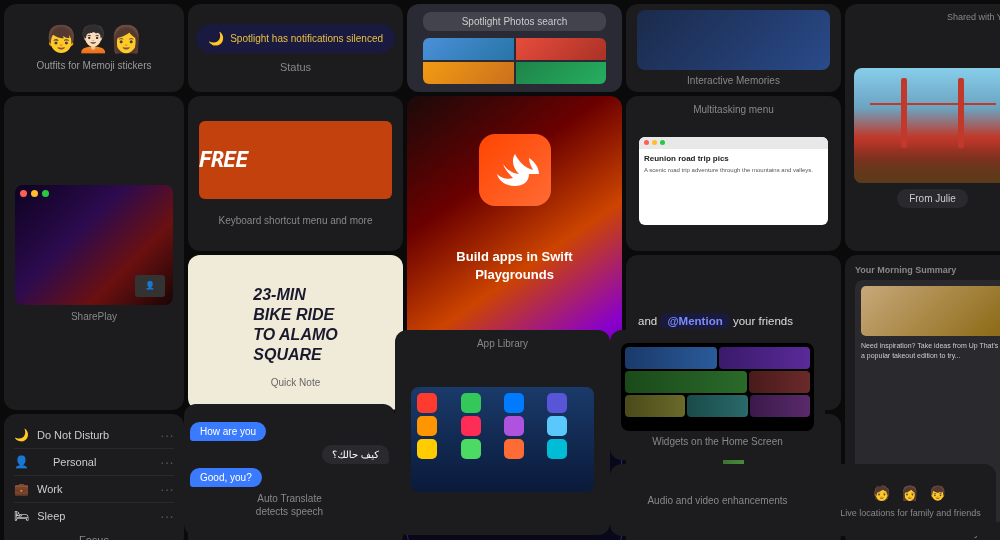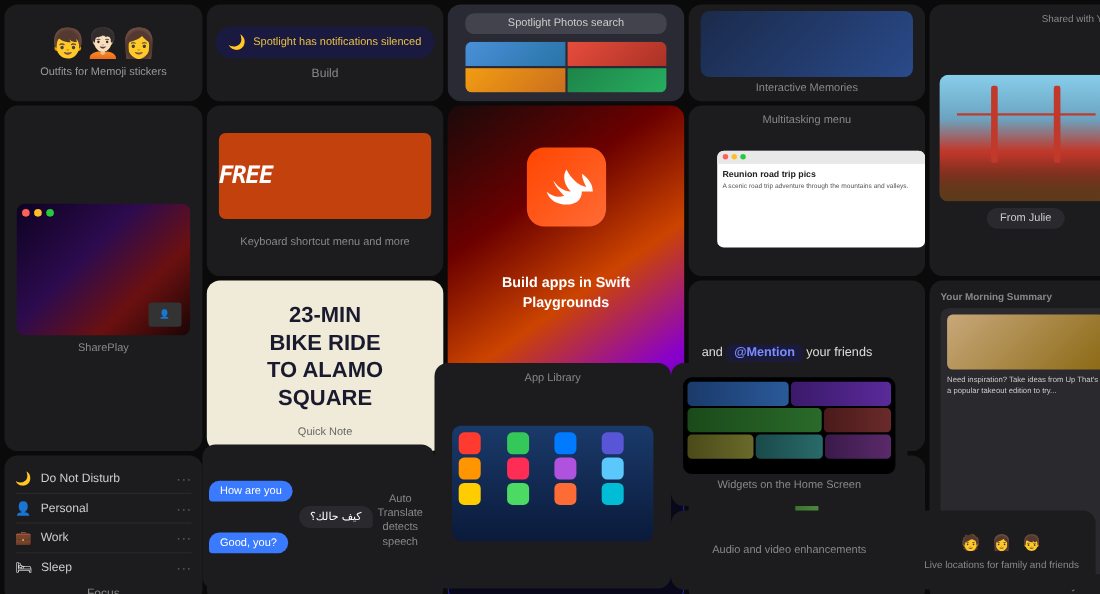--- a/index.html
+++ b/index.html
@@ -46,21 +46,21 @@
     
     .t-memoji { grid-column: 1; grid-row: 1; }
     .t-status { grid-column: 2; grid-row: 1; }
     .t-spotlight { grid-column: 3; grid-row: 1; background: #2a2a35; }
     .t-interactive { grid-column: 4; grid-row: 1; }
     .t-shared { grid-column: 5; grid-row: 1 / 3; }
 
     .t-shareplay { grid-column: 1; grid-row: 2 / 4; }
     .t-keyboard { grid-column: 2; grid-row: 2; }
     .t-swift { grid-column: 3; grid-row: 2 / 4; background: linear-gradient(145deg, #1a0a0a 0%, #6b0000 30%, #cc4400 55%, #8800cc 80%, #440088 100%); }
-    .t-multitask { grid-column: 4; grid-row: 2; align-items: flex-end; }
+    .t-multitask { grid-column: 4; grid-row: 2; }
 
     .t-quicknote { grid-column: 2; grid-row: 3; background: #f0ead8; }
     .t-organize { grid-column: 4; grid-row: 3; }
     .t-morning { grid-column: 5; grid-row: 3 / 5; }
 
     .t-focus { grid-column: 1; grid-row: 4; }
     .t-gamecontrol { grid-column: 2; grid-row: 4; }
     .t-livetext { grid-column: 3; grid-row: 4; background: #0a0a20; border: 1px solid #3333cc; }
 
     .swift-inner {
@@ -86,21 +86,21 @@
       <div style="font-size:26px; margin-bottom:4px;">👦🧑🏻‍🦱👩</div>
       <div style="font-size:10px; color:#999; text-align:center; padding:0 6px; line-height:1.3;">Outfits for
 Memoji stickers</div>
     </div>
 
     <div class="tile t-status">
       <div style="background:#1a1a40; border-radius:20px; padding:7px 12px; display:flex; align-items:center; gap:6px; margin-bottom:8px;">
         <span style="font-size:13px;">🌙</span>
         <span style="font-size:10px; color:#e8c040; font-weight:500;">Spotlight has notifications silenced</span>
       </div>
-      <div style="font-size:11px; color:#888;">Build</div>
+      <div style="font-size:11px; color:#888;">Status</div>
     </div>
 
     <div class="tile t-interactive">
       <div style="width:90%; height:60px; background:linear-gradient(135deg,#1a2a4a,#2a4a8a); border-radius:8px; margin-bottom:5px;"></div>
       <div style="font-size:10px; color:#888;">Interactive Memories</div>
     </div>
 
     <div class="tile t-spotlight">
       <div style="background:rgba(255,255,255,0.12); border-radius:8px; padding:4px 10px; font-size:10px; color:#ccc; margin-bottom:7px; width:85%; text-align:center;">
         <span>Spotlight Photos search</span>
@@ -172,21 +172,21 @@
           <div style="width:5px;height:5px;border-radius:50%;background:#27c93f;"></div>
         </div>
         <div style="padding:5px;">
           <div style="font-size:8px; font-weight:700; color:#222; margin-bottom:3px;">Reunion road trip pics</div>
           <div style="font-size:6px; color:#555; line-height:1.5;">A scenic road trip adventure through the mountains and valleys.</div>
         </div>
       </div>
     </div>
 
     <div class="tile t-quicknote" style="background:#f0ead8;">
-      <div style="font-size:20px; font-weight:900; color:#1a1a2e; text-align:center; line-height:1.25; padding:8px;">23-MIN<br>BIKE RIDE<br>TO ALAMO<br>SQUARE</div>
+      <div style="font-size:16px; font-weight:900; color:#1a1a2e; text-align:left; line-height:1.25; font-style:italic; padding:8px;">23-MIN<br>BIKE RIDE<br>TO ALAMO<br>SQUARE</div>
       <div style="font-size:10px; color:#666; margin-top:4px;">Quick Note</div>
     </div>
 
     <div class="tile t-organize">
       <div style="padding:12px; width:100%; line-height:2;">
         <div style="font-size:11.5px; color:#ddd;">
           and <span style="background:#1a1a3a; color:#7b8cff; padding:2px 7px; border-radius:5px; font-weight:600;">@Mention</span> your friends
         </div>
         <div style="font-size:11.5px; color:#ddd;">
           to <span style="background:#3a2a1a; color:#ffaa55; padding:2px 7px; border-radius:5px;">notify them</span>
@@ -207,21 +207,21 @@
 
     <div class="tile t-focus">
       <div style="width:100%; padding:5px 10px;">
         <div style="display:flex;align-items:center;padding:5px 0;border-bottom:0.5px solid #2a2a2e;gap:8px;">
           <span style="font-size:12px;">🌙</span>
           <span style="font-size:11px;color:#ccc;flex:1;">Do Not Disturb</span>
           <span style="color:#555;font-size:14px;">···</span>
         </div>
         <div style="display:flex;align-items:center;padding:5px 0;border-bottom:0.5px solid #2a2a2e;gap:8px;">
           <span style="font-size:12px;">👤</span>
-          <span style="font-size:11px;color:#ccc;flex:1;">Personal</span>
+          <span style="font-size:11px;color:#ccc;flex:1;margin-left:16px;">Personal</span>
           <span style="color:#555;font-size:14px;">···</span>
         </div>
         <div style="display:flex;align-items:center;padding:5px 0;border-bottom:0.5px solid #2a2a2e;gap:8px;">
           <span style="font-size:12px;">💼</span>
           <span style="font-size:11px;color:#ccc;flex:1;">Work</span>
           <span style="color:#555;font-size:14px;">···</span>
         </div>
         <div style="display:flex;align-items:center;padding:5px 0;gap:8px;">
           <span style="font-size:12px;">🛏</span>
           <span style="font-size:11px;color:#ccc;flex:1;">Sleep</span>
@@ -304,21 +304,21 @@
         <div style="width:20px;height:20px;border-radius:5px;background:#af52de;"></div>
         <div style="width:20px;height:20px;border-radius:5px;background:#5ac8fa;"></div>
         <div style="width:20px;height:20px;border-radius:5px;background:#ffcc00;"></div>
         <div style="width:20px;height:20px;border-radius:5px;background:#4cd964;"></div>
         <div style="width:20px;height:20px;border-radius:5px;background:#ff6b35;"></div>
         <div style="width:20px;height:20px;border-radius:5px;background:#00bcd4;"></div>
       </div>
     </div>
   </div>
 
-  <div style="position:absolute; left:184px; top:404px; width:211px; height:132px; background:#1c1c1e; border-radius:12px; overflow:hidden; display:flex; flex-direction:row; align-items:center; justify-content:center; padding:6px;">
+  <div style="position:absolute; left:184px; top:404px; width:211px; height:132px; background:#1c1c1e; border-radius:12px; overflow:hidden; display:flex; flex-direction:column; align-items:center; justify-content:center; padding:6px;">
     <div style="width:100%;display:flex;flex-direction:column;gap:4px;">
       <div style="background:#3a7aff;border-radius:12px 12px 12px 4px;padding:4px 10px;font-size:10px;color:#fff;align-self:flex-start;max-width:80%;">How are you</div>
       <div style="background:#2a2a2e;border-radius:12px 12px 4px 12px;padding:4px 10px;font-size:10px;color:#fff;align-self:flex-end;max-width:80%;direction:rtl;">كيف حالك؟</div>
       <div style="background:#3a7aff;border-radius:12px 12px 12px 4px;padding:4px 10px;font-size:10px;color:#fff;align-self:flex-start;max-width:80%;">Good, you?</div>
     </div>
     <div style="font-size:10px;color:#888;text-align:center;margin-top:5px;line-height:1.3;">Auto Translate<br>detects speech</div>
   </div>
 
   <div style="position:absolute; left:610px; top:464px; width:215px; height:72px; background:#1c1c1e; border-radius:12px; overflow:hidden; display:flex; flex-direction:column; align-items:center; justify-content:center;">
     <div style="font-size:10px;color:#888;text-align:center;line-height:1.3;">Audio and video

